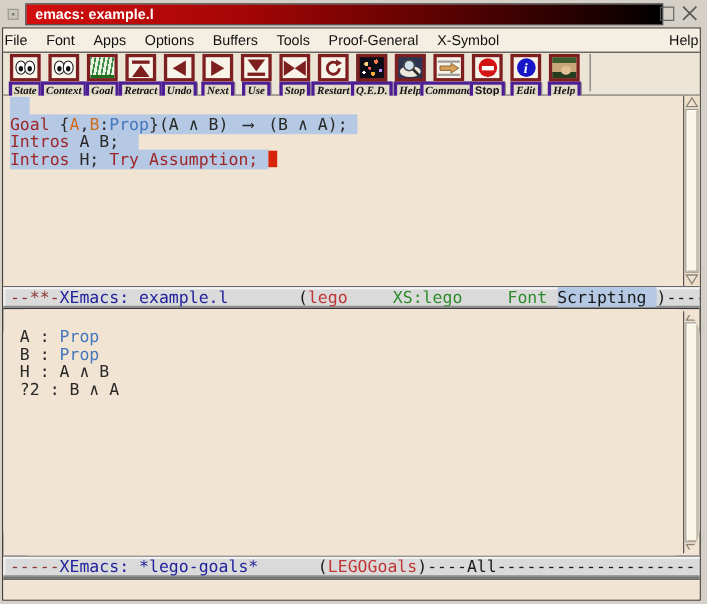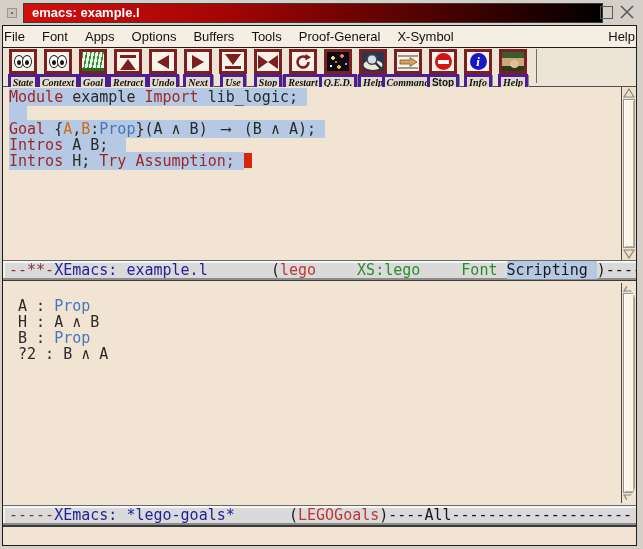--- a/index.html
+++ b/index.html
@@ -297,35 +297,34 @@
         <div class="tb-ic">
             <div class="noentry"></div>
           </div>
         <div class="tb-label sans">Stop</div>
       </div>
 
       <div class="tb-btn">
         <div class="tb-ic">
           <div class="infoc">i</div>
         </div>
-        <div class="tb-label">Info</div>
+        <div class="tb-label">Edit</div>
       </div>
 
       <div class="tb-btn">
         <div class="tb-ic ic-help">
             <div class="help-face"></div>
           </div>
         <div class="tb-label">Help</div>
       </div>
 
       <div class="tb-sep"></div>
     </div>
 
     <div class="buffer buffer1">
-      <div class="bline"><span class="hl"><span class="tok-keyword">Module </span><span class="tok-plain">example </span><span class="tok-keyword">Import </span><span class="tok-plain">lib_logic; </span></span></div>
       <div class="bline"><span class="hl"><span class="tok-plain">  </span></span></div>
       <div class="bline"><span class="hl"><span class="tok-keyword">Goal </span><span class="tok-plain">{</span><span class="tok-variable">A</span><span class="tok-plain">,</span><span class="tok-variable">B</span><span class="tok-plain">:</span><span class="tok-type">Prop</span><span class="tok-plain">}(A ∧ B) </span><span class="tok-arrow">⟶</span><span class="tok-plain"> (B ∧ A); </span></span></div>
       <div class="bline"><span class="hl"><span class="tok-keyword">Intros </span><span class="tok-plain">A B;  </span></span></div>
       <div class="bline"><span class="hl"><span class="tok-keyword">Intros </span><span class="tok-plain">H; </span><span class="tok-keyword">Try </span><span class="tok-keyword">Assumption;</span><span class="tok-plain"> </span></span><span class="cursor"></span></div>
 
       <div class="sb">
         <div class="sb-arrow">
           <svg width="12" height="10" viewBox="0 0 12 10">
               <polygon points="6,1 11,9 1,9" fill="#efe3d0" stroke="#8a857a" stroke-width="1.2"></polygon>
             </svg>
@@ -336,22 +335,22 @@
               <polygon points="1,1 11,1 6,9" fill="#efe3d0" stroke="#8a857a" stroke-width="1.2"></polygon>
             </svg>
         </div>
       </div>
     </div>
 
     <div class="modeline"><span class="ml-dash">--**-</span><span class="ml-name">XEmacs: example.l</span><span class="ml-plain">       (</span><span class="ml-red">lego</span><span class="ml-plain"> </span><span class="ml-green">XS:lego</span><span class="ml-plain"> </span><span class="ml-green">Font</span><span class="ml-plain"> </span><span class="ml-hilite">Scripting </span><span class="ml-plain">)----All----</span></div>
 
     <div class="buffer buffer2">
       <div class="bline"><span class="tok-plain"> A : </span><span class="tok-type">Prop</span></div>
+      <div class="bline"><span class="tok-plain"> B : </span><span class="tok-type">Prop</span></div>
       <div class="bline"><span class="tok-plain"> H : A ∧ B</span></div>
-      <div class="bline"><span class="tok-plain"> B : </span><span class="tok-type">Prop</span></div>
       <div class="bline"><span class="tok-plain"> ?2 : B ∧ A</span></div>
 
       <div class="sb">
         <div class="sb-arrow">
           <svg width="12" height="10" viewBox="0 0 12 10">
               <polygon points="6,1 11,9 1,9" fill="#efe3d0" stroke="#8a857a" stroke-width="1.2"></polygon>
             </svg>
         </div>
         <div class="sb-thumb"></div>
         <div class="sb-arrow">

